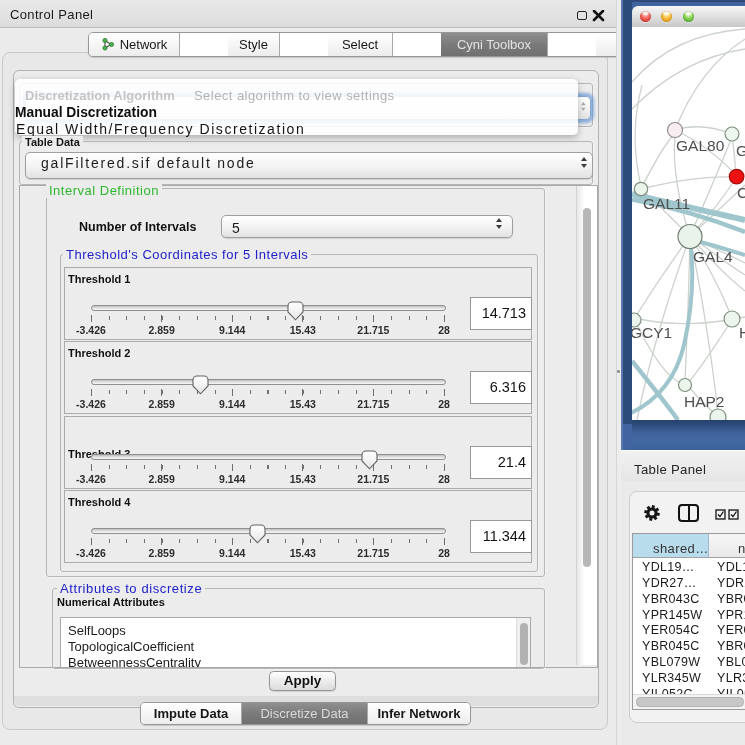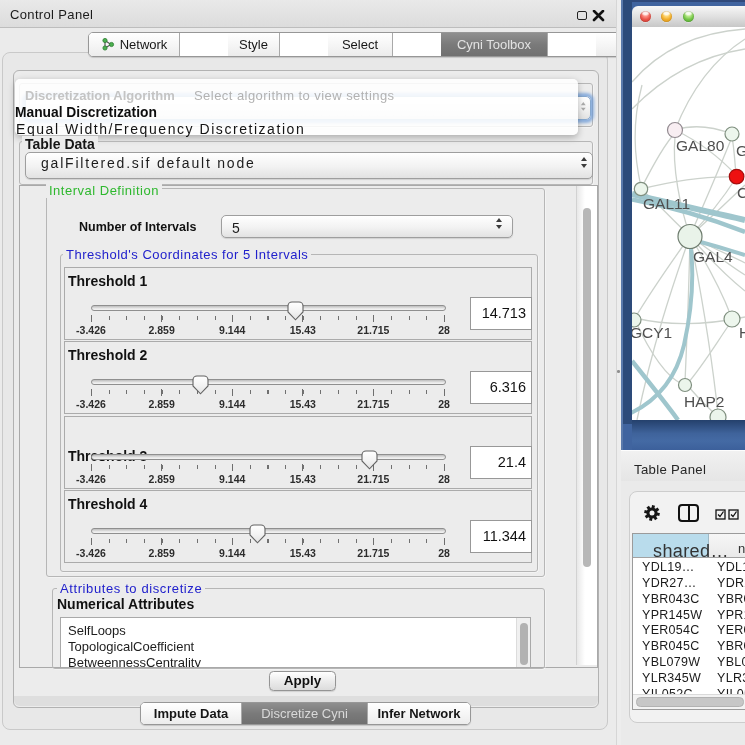--- a/index.html
+++ b/index.html
@@ -1,18 +1,18 @@
 <!DOCTYPE html>
 <html><head><meta charset="utf-8"><style>
 html,body{margin:0;padding:0;}
 body{width:745px;height:745px;position:relative;overflow:hidden;
   font-family:"Liberation Sans",sans-serif;background:#ebebeb;
   -webkit-font-smoothing:antialiased;}
 .ab{position:absolute;}
-.b13{font-weight:bold;font-size:14px;color:#111;}
+.b13{font-weight:bold;font-size:11px;color:#111;}
 .combo{position:absolute;border:1px solid #9e9e9e;border-radius:5px;
   background:linear-gradient(#ffffff,#f2f2f2 55%,#e2e2e2);
   box-shadow:0 1px 1px rgba(0,0,0,0.12);}
 .ctext{position:absolute;font-size:13px;color:#1c1c1c;}
 .stepper{position:absolute;width:9px;}
 .stepper .up{width:0;height:0;border-left:3.5px solid transparent;border-right:3.5px solid transparent;border-bottom:4.5px solid #3c3c3c;margin-bottom:2.5px;}
 .stepper .dn{width:0;height:0;border-left:3.5px solid transparent;border-right:3.5px solid transparent;border-top:4.5px solid #3c3c3c;}
 .seg{position:absolute;display:flex;border:1px solid #979797;border-radius:5px;
   overflow:hidden;background:#fff;box-shadow:0 1px 1px rgba(0,0,0,0.15);}
 .seg .s{display:flex;align-items:center;justify-content:center;
@@ -209,21 +209,21 @@
 <div style="position:absolute;left:7px;top:21.2px;font-size:13px;color:#1d1d1d;">TopologicalCoefficient</div>
 <div style="position:absolute;left:7px;top:37.4px;font-size:13px;color:#1d1d1d;">BetweennessCentrality</div>
 <div style="position:absolute;right:0;top:0;width:13px;height:49px;background:#f0f0f0;border-left:1px solid #dcdcdc;"></div>
 <div style="position:absolute;right:2.5px;top:5px;width:8px;height:42px;background:#b2b2b2;border-radius:4px;"></div>
 </div>
 <div class="ab" style="left:269px;top:671px;width:65px;height:18px;border:1px solid #949494;border-radius:4.5px;
  background:linear-gradient(#ffffff,#ececec 50%,#dcdcdc);box-shadow:0 1px 1px rgba(0,0,0,0.12);
  font-size:13.5px;font-weight:bold;color:#111;text-align:center;line-height:18px;">Apply</div>
 <div class="seg" style="left:140px;top:702px;height:21px;font-weight:bold;">
 <div class="s" style="width:100px;">Impute Data</div>
-<div class="s sel" style="width:125px;color:#d9d9d9;">Discretize Cyni</div>
+<div class="s sel" style="width:125px;color:#d9d9d9;">Discretize Data</div>
 <div class="s" style="width:102px;">Infer Network</div>
 </div>
 <div class="ab" style="left:616px;top:0;width:5px;height:745px;background:#ededed;border-left:1px solid #d6d6d6;"></div>
 <div class="ab" style="left:617px;top:370px;width:2.5px;height:2.5px;border-radius:50%;background:#8f8f8f;"></div>
 <div class="ab" style="left:621px;top:0;width:124px;height:450px;background:#40649f;"></div>
 <div class="ab" style="left:621px;top:0;width:124px;height:2px;background:#30497a;"></div>
 <div class="ab" style="left:621px;top:0;width:2px;height:450px;background:#5b7aab;"></div>
 <div class="ab" style="left:623px;top:0;width:9px;height:424px;background:#2d4b7a;"></div>
 <div class="ab" style="left:632px;top:420px;width:113px;height:30px;background:linear-gradient(#24406c,#3f639b 45%,#446aa4 70%,#3c609b);"></div>
 <div class="ab" style="left:632px;top:6px;width:113px;height:21px;border-radius:6px 0 0 0;
@@ -307,21 +307,21 @@
 <path d="M3,5.5 L5,7.5 L8.5,2.5" fill="none" stroke="#111" stroke-width="1.3"></path>
   </svg>
 <svg class="ab" style="left:727.5px;top:509px;" width="11" height="11" viewBox="0 0 11 11">
 <rect x="1" y="1" width="9" height="9" fill="none" stroke="#111" stroke-width="1.3"></rect>
 <path d="M3,5.5 L5,7.5 L8.5,2.5" fill="none" stroke="#111" stroke-width="1.3"></path>
   </svg>
 <div class="ab" style="left:632px;top:533px;width:113px;height:175px;border:1px solid #9b9b9b;border-right:none;background:#fff;overflow:hidden;"></div>
 <div class="ab" style="left:633px;top:534px;width:75px;height:24px;background:#b9dcec;border-right:1px solid #9fb9c6;"></div>
 <div class="ab" style="left:709px;top:534px;width:36px;height:24px;background:linear-gradient(#f6f6f6,#e9e9e9);"></div>
 <div class="ab" style="left:633px;top:557px;width:112px;height:1px;background:#a2a2a2;"></div>
-<div class="ab" style="left:653px;top:541px;font-size:18px;letter-spacing:0.4px;color:#333;">shared…</div>
+<div class="ab" style="left:653px;top:541px;font-size:13px;letter-spacing:0.4px;color:#333;">shared…</div>
 <div class="ab" style="left:738px;top:541px;font-size:13px;color:#333;">na</div>
 <div class="ab" style="left:633px;top:558px;width:112px;height:136px;overflow:hidden;background:#fff;">
 <div class="trow" style="left:9px;top:2.2px;">YDL19…</div>
 <div class="trow" style="left:84px;top:2.2px;">YDL19</div>
 <div class="trow" style="left:9px;top:18.0px;">YDR27…</div>
 <div class="trow" style="left:84px;top:18.0px;">YDR27</div>
 <div class="trow" style="left:9px;top:33.800000000000004px;">YBR043C</div>
 <div class="trow" style="left:84px;top:33.800000000000004px;">YBR043C</div>
 <div class="trow" style="left:9px;top:49.60000000000001px;">YPR145W</div>
 <div class="trow" style="left:84px;top:49.60000000000001px;">YPR145W</div>

